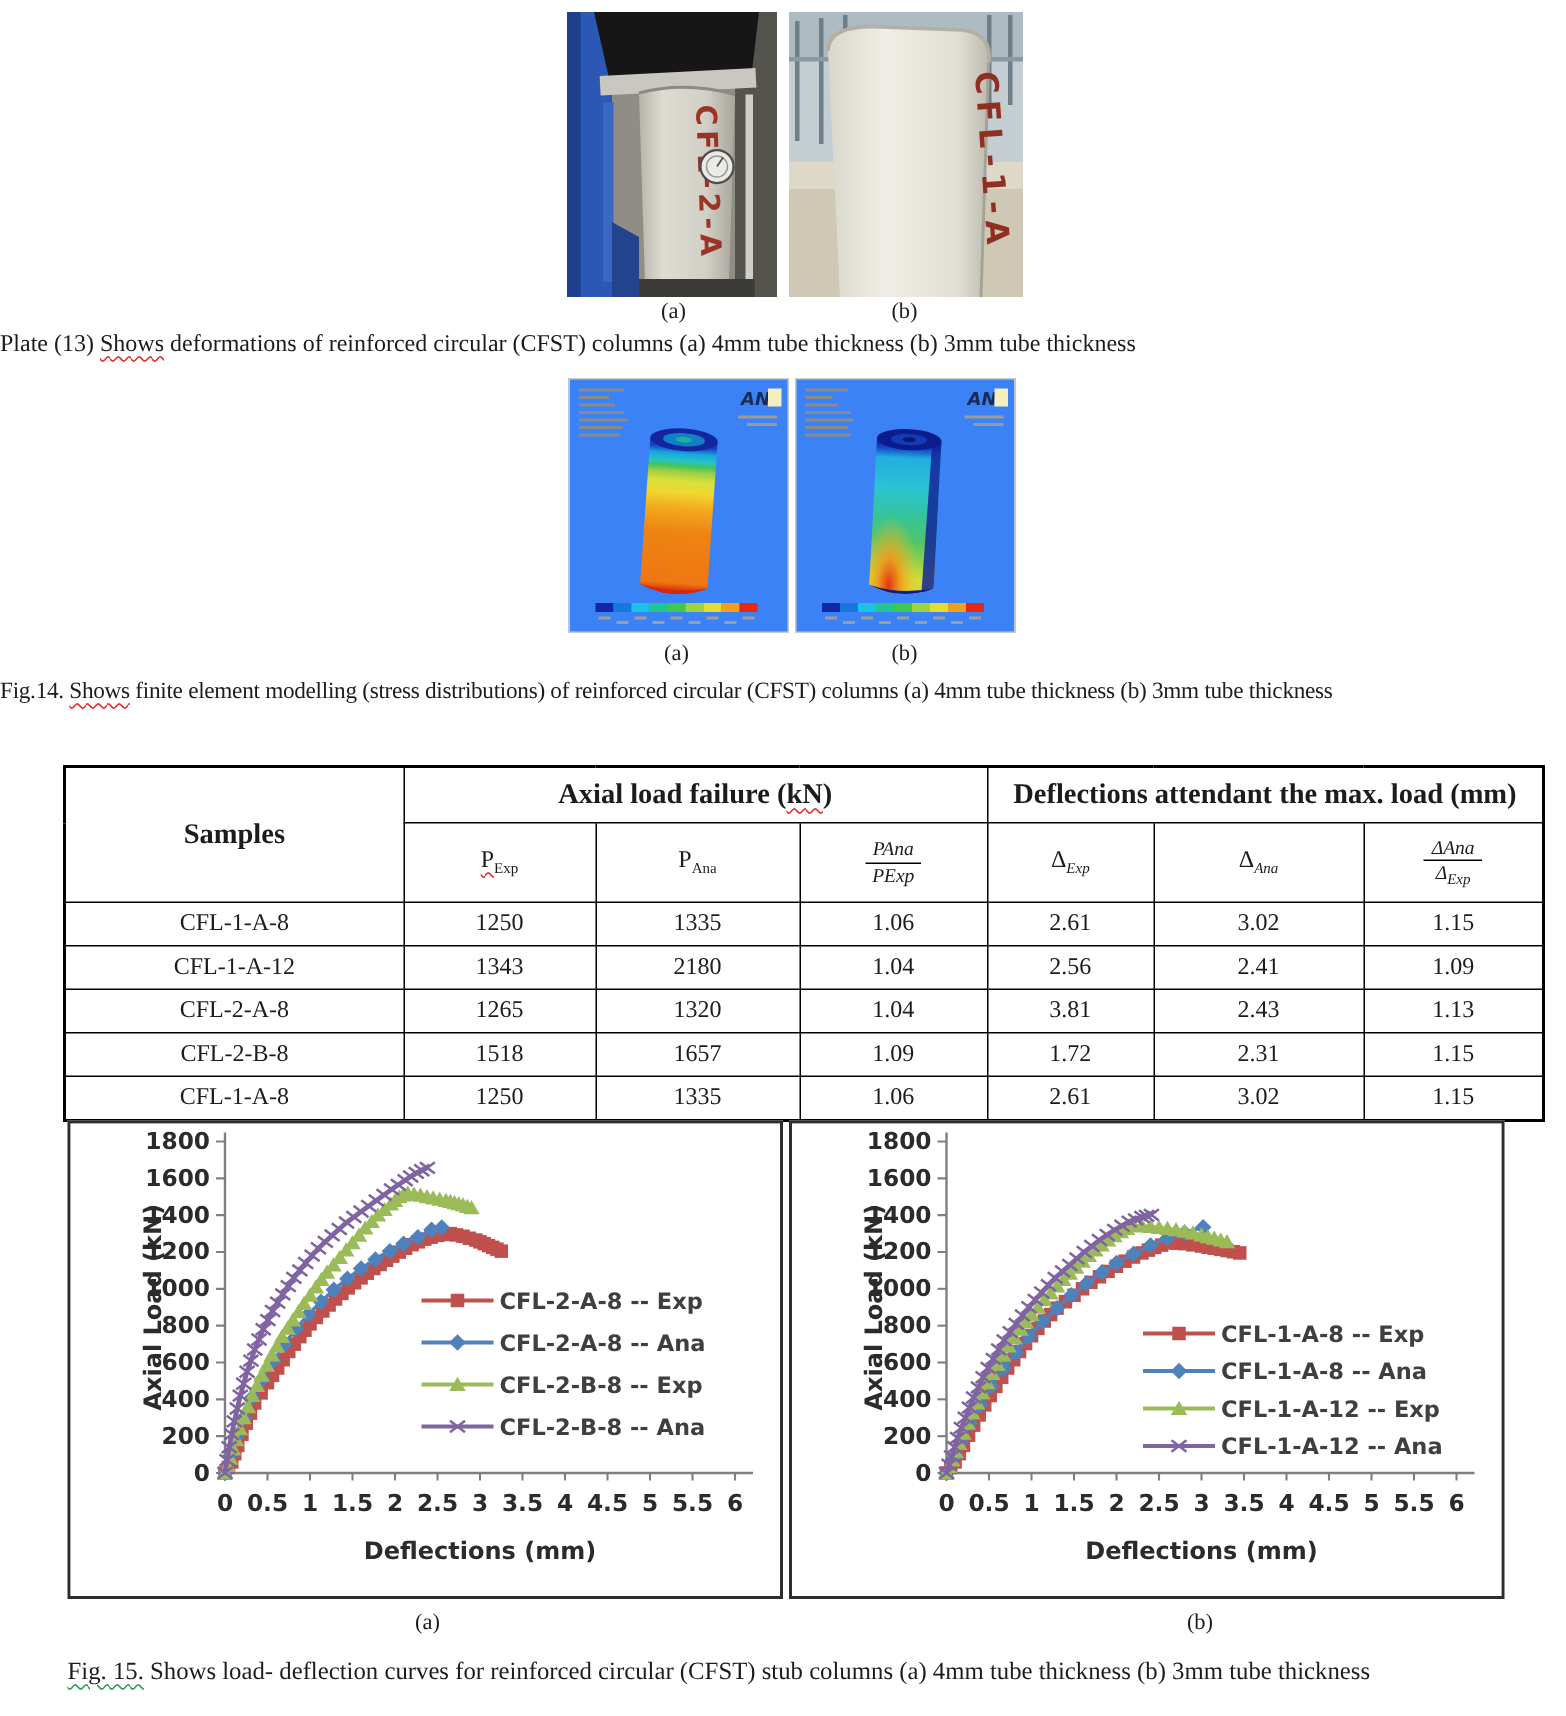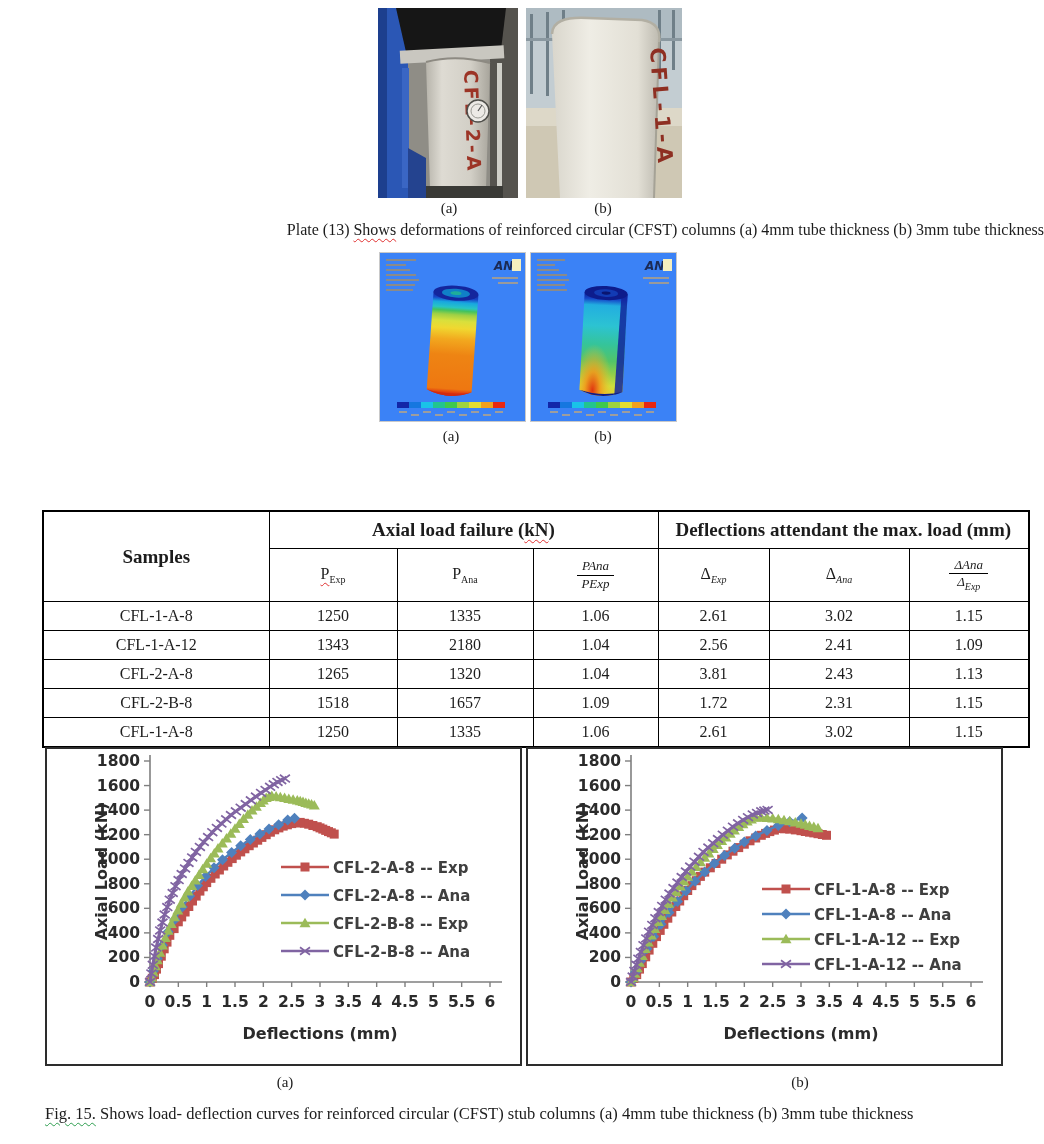--- a/index.html
+++ b/index.html
@@ -1,20 +1,20 @@
 <!DOCTYPE html>
 <html><head>
 <meta charset="utf-8">
 <style>
   html,body{margin:0;padding:0;background:#fff;}
   .page{position:relative;width:1044px;height:1144px;background:#fff;overflow:hidden;
         font-family:"Liberation Serif",serif;color:#1c1c1c;}
   .abs{position:absolute;}
   .caption{font-size:16px;line-height:1.15;white-space:nowrap;}
-  .center{text-align:right;}
+  .center{text-align:left;}
   .sublabel{font-size:15px;text-align:center;width:40px;}
   .wavy-red{text-decoration:underline;text-decoration-style:wavy;text-decoration-color:#e03030;text-decoration-thickness:1px;text-underline-offset:3px;}
   .wavy-green{text-decoration:underline;text-decoration-style:wavy;text-decoration-color:#2e9e4f;text-decoration-thickness:1px;text-underline-offset:3px;margin-top:16px;}
 
   
   .photo{overflow:hidden;}
   .ansys{background:#3b82f6;border:1px solid #c9c9c9;}
 
   
   table.results{border-collapse:collapse;table-layout:fixed;width:986px;font-size:16px;}
@@ -229,20 +229,23 @@
         <rect x="91" y="158" width="8" height="2"></rect>
           <rect x="103" y="161" width="8" height="2"></rect>
           <rect x="115" y="158" width="8" height="2"></rect>
       </g>
     </svg>
   </div>
 
   <div class="abs sublabel" style="left:431px;top:428px;">(a)</div>
   <div class="abs sublabel" style="left:583px;top:428px;">(b)</div>
 
+  <div class="abs caption center" style="left:0;top:452px;width:1044px;font-size:15.5px;letter-spacing:-0.2px;">
+    <span>Fig.14. </span><span class="wavy-red">Shows</span><span> finite element modelling (stress distributions) of reinforced circular (CFST) columns (a) 4mm tube thickness (b) 3mm tube thickness</span>
+  </div>
 
   <div class="abs" style="left:42px;top:510px;">
     <table class="results">
       <colgroup>
         <col style="width:226px">
           <col style="width:128px">
           <col style="width:136px">
           <col style="width:125px">
         <col style="width:111px">
           <col style="width:140px">

